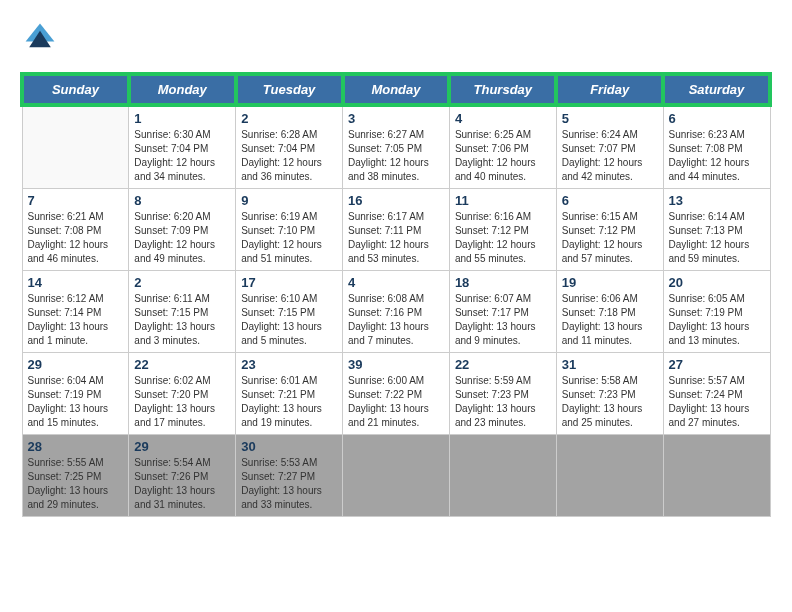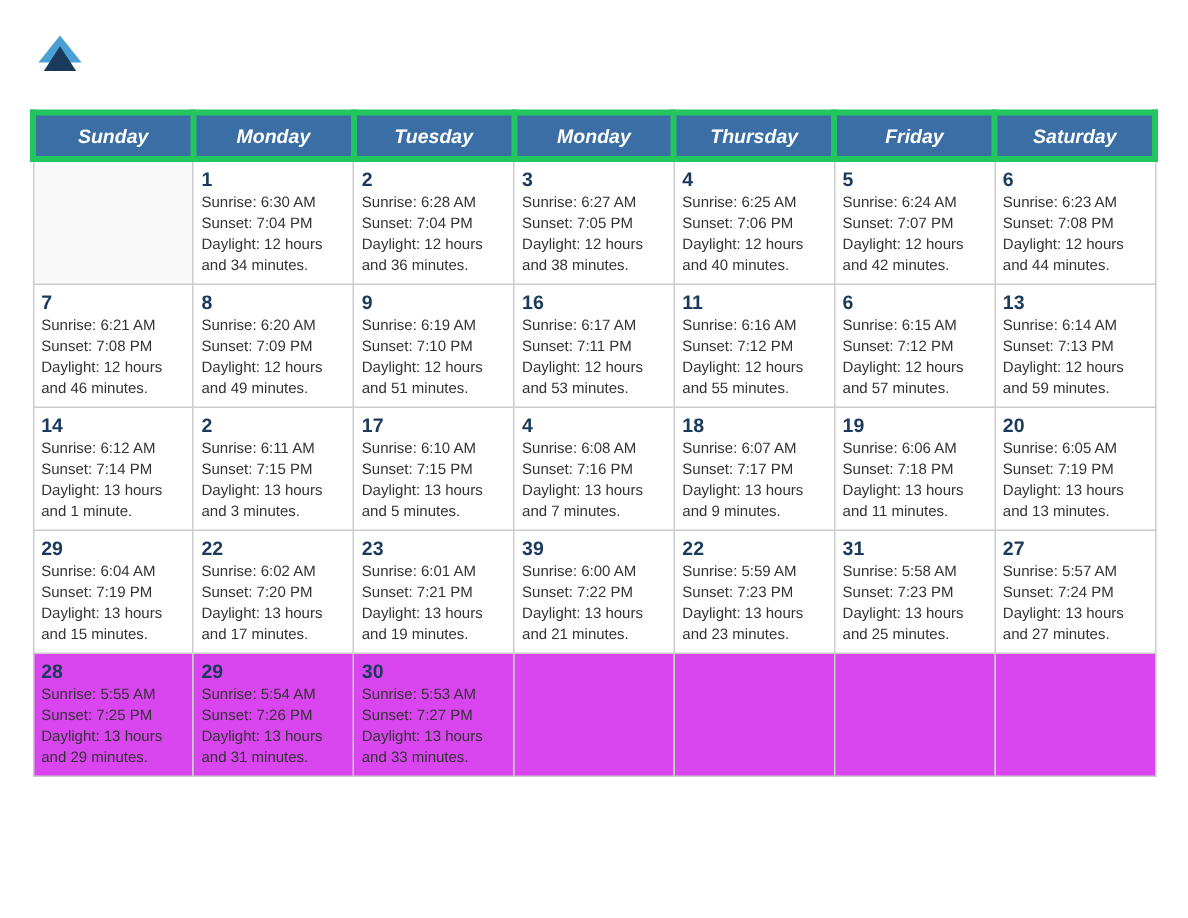--- a/index.html
+++ b/index.html
@@ -55,21 +55,21 @@
     tbody tr td {
       border: 1px solid #ccc;
       vertical-align: top;
       padding: 4px 5px;
       font-size: 10px;
       color: #333;
       height: 80px;
       background: #fff;
     }
     tbody tr:last-child td {
-      background: #d946ef;
+      background: #a3a3a3;
     }
     .day-number {
       font-size: 13px;
       font-weight: bold;
       color: #1a3a5c;
       display: block;
       margin-bottom: 2px;
     }
     .day-info {
       font-size: 10px;

